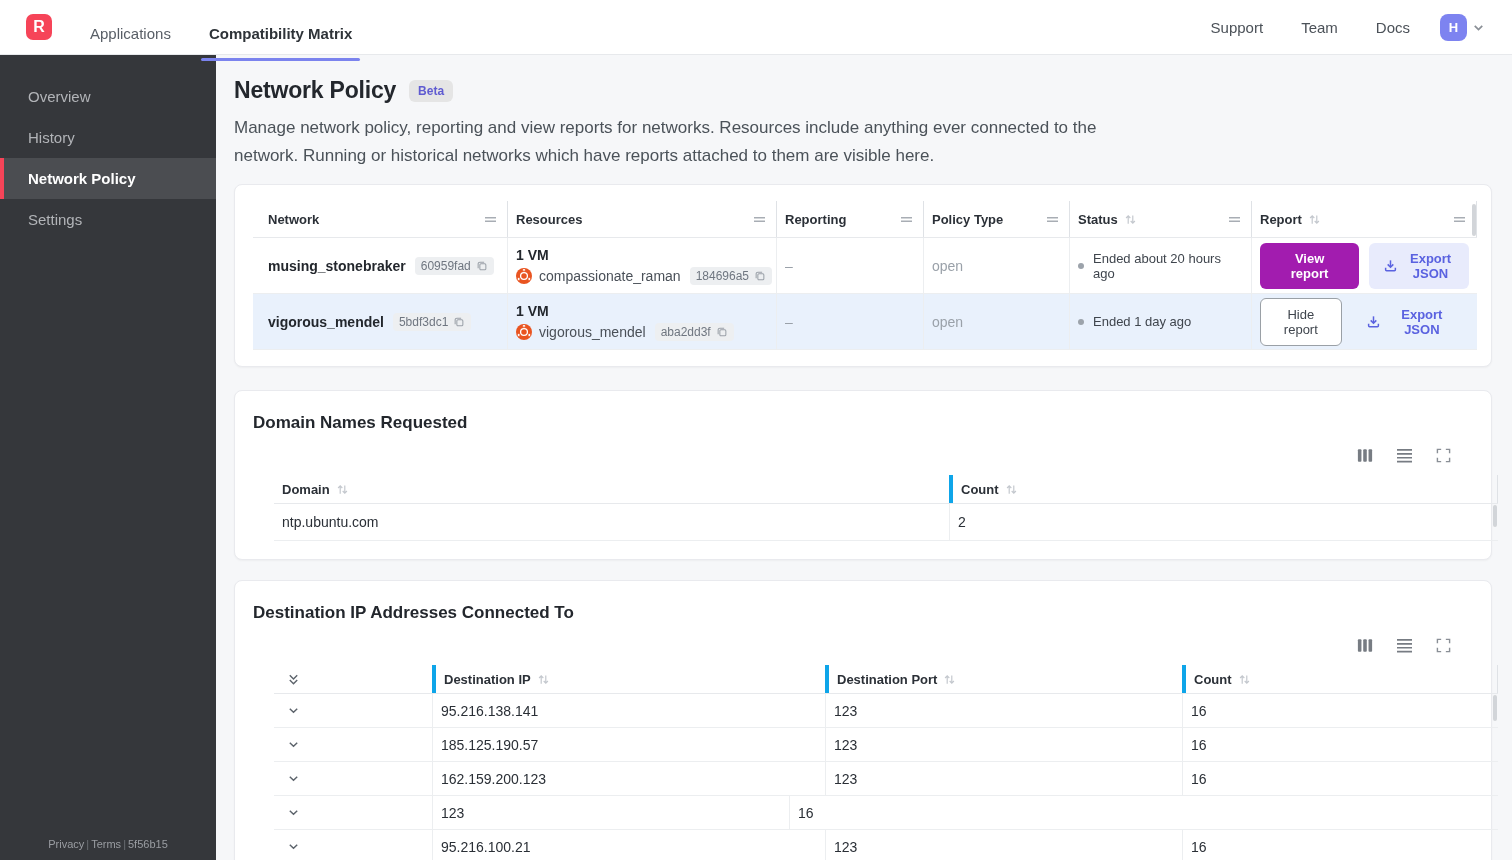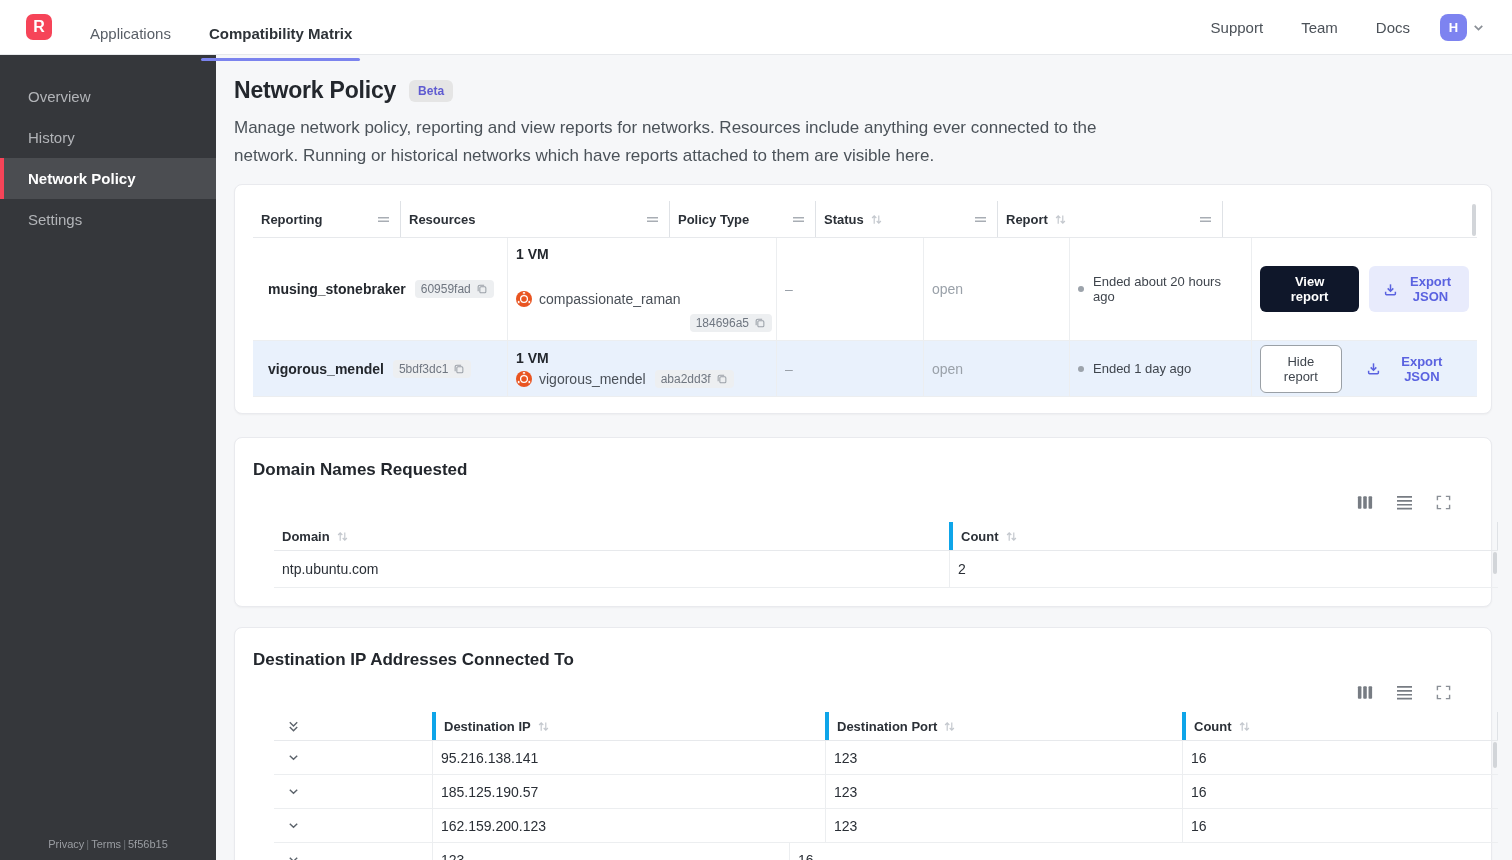--- a/index.html
+++ b/index.html
@@ -78,21 +78,21 @@
   .net-name{font-weight:bold;color:#23272d;}
   .pill{display:inline-flex;align-items:center;gap:5px;background:#edeff1;border-radius:4px;
     padding:2px 6px;font-size:12px;color:#6f7680;margin-left:9px;white-space:nowrap;}
   .copy-btn{display:inline-flex;cursor:pointer;}
   .res-col{display:flex;flex-direction:column;justify-content:center;gap:4px;padding:8px 0;}
   .vm-count{font-weight:bold;font-size:14px;color:#23272d;}
   .res-line{display:flex;align-items:center;gap:7px;font-size:14px;color:#4a5058;}
   .muted{color:#9aa1a9;}
   .status-cell{display:flex;align-items:center;gap:9px;font-size:13px;color:#3f454d;}
   .dot{width:6px;height:6px;border-radius:50%;background:#9ca3ab;flex:none;}
-  .btn-primary{background:#0f172a;color:#fff;border:none;border-radius:6px;font-size:13px;
+  .btn-primary{background:#a21caf;color:#fff;border:none;border-radius:6px;font-size:13px;
     font-weight:bold;padding:8px 25px;cursor:pointer;font-family:inherit;}
   .btn-outline{background:#fff;color:#3f454d;border:1px solid #9aa0a6;border-radius:6px;
     font-size:13px;padding:8px 12px;cursor:pointer;font-family:inherit;}
   .btn-export{display:inline-flex;align-items:center;gap:8px;background:#e8ebfc;color:#5a62e0;
     border:none;border-radius:6px;font-size:13px;font-weight:bold;padding:8px 14px;cursor:pointer;
     margin-left:10px;font-family:inherit;}
   .btn-export.ghost{background:transparent;}
 
   
   .flat-table{width:1224px;margin-top:12px;position:relative;margin-left:21px;}
@@ -155,30 +155,38 @@
 
   <div class="page-head">
     <h1 class="page-title">Network Policy</h1>
     <span class="beta">Beta</span>
   </div>
   <p class="page-desc">Manage network policy, reporting and view reports for networks. Resources include anything ever connected to the network. Running or historical networks which have reports attached to them are visible here.</p>
 
   <section class="card card1">
     <div class="nw-table">
       <div class="nw-head">
-        <div class="nw-th c-rep">
-          <span>Reporting</span>
+        <div class="nw-th c-net">
+          <span>Network</span>
           <span class="handle">
             <svg width="13" height="9" viewBox="0 0 13 9" fill="none" stroke="#a8adb4" stroke-width="1.5">
                 <path d="M1 2.8h11M1 6.2h11"></path>
               </svg>
           </span>
         </div>
         <div class="nw-th c-res">
           <span>Resources</span>
+          <span class="handle">
+            <svg width="13" height="9" viewBox="0 0 13 9" fill="none" stroke="#a8adb4" stroke-width="1.5">
+                <path d="M1 2.8h11M1 6.2h11"></path>
+              </svg>
+          </span>
+        </div>
+        <div class="nw-th c-rep">
+          <span>Reporting</span>
           <span class="handle">
             <svg width="13" height="9" viewBox="0 0 13 9" fill="none" stroke="#a8adb4" stroke-width="1.5">
                 <path d="M1 2.8h11M1 6.2h11"></path>
               </svg>
           </span>
         </div>
         <div class="nw-th c-pol">
           <span>Policy Type</span>
           <span class="handle">
             <svg width="13" height="9" viewBox="0 0 13 9" fill="none" stroke="#a8adb4" stroke-width="1.5">
@@ -234,21 +242,21 @@
               <span style="display:inline-flex;">
                 <svg viewBox="0 0 16 16" width="16" height="16">
                     <circle cx="8" cy="8" r="8" fill="#e95420"></circle>
                     <circle cx="8" cy="8" r="3.4" fill="none" stroke="#fff" stroke-width="1.3"></circle>
                     <circle cx="8" cy="1.9" r="1.5" fill="#fff" stroke="#e95420" stroke-width="0.8"></circle>
                     <circle cx="2.7" cy="11" r="1.5" fill="#fff" stroke="#e95420" stroke-width="0.8"></circle>
                     <circle cx="13.3" cy="11" r="1.5" fill="#fff" stroke="#e95420" stroke-width="0.8"></circle>
                   </svg>
               </span>
               <span>compassionate_raman</span>
-              <span class="pill" style="margin-left:2px;margin-top:48px;">
+              <span class="pill" style="margin-left:2px;">
                 <span>184696a5</span>
                 <span class="copy-btn">
                   <svg viewBox="0 0 14 14" width="12" height="12" fill="none" stroke="#9aa0a8" stroke-width="1.2">
                       <rect x="4.5" y="4.5" width="7" height="7" rx="1.2"></rect>
                       <path d="M9.5 2.5h-5a2 2 0 0 0-2 2v5"></path>
                     </svg>
                 </span>
               </span>
             </div>
           </div>

